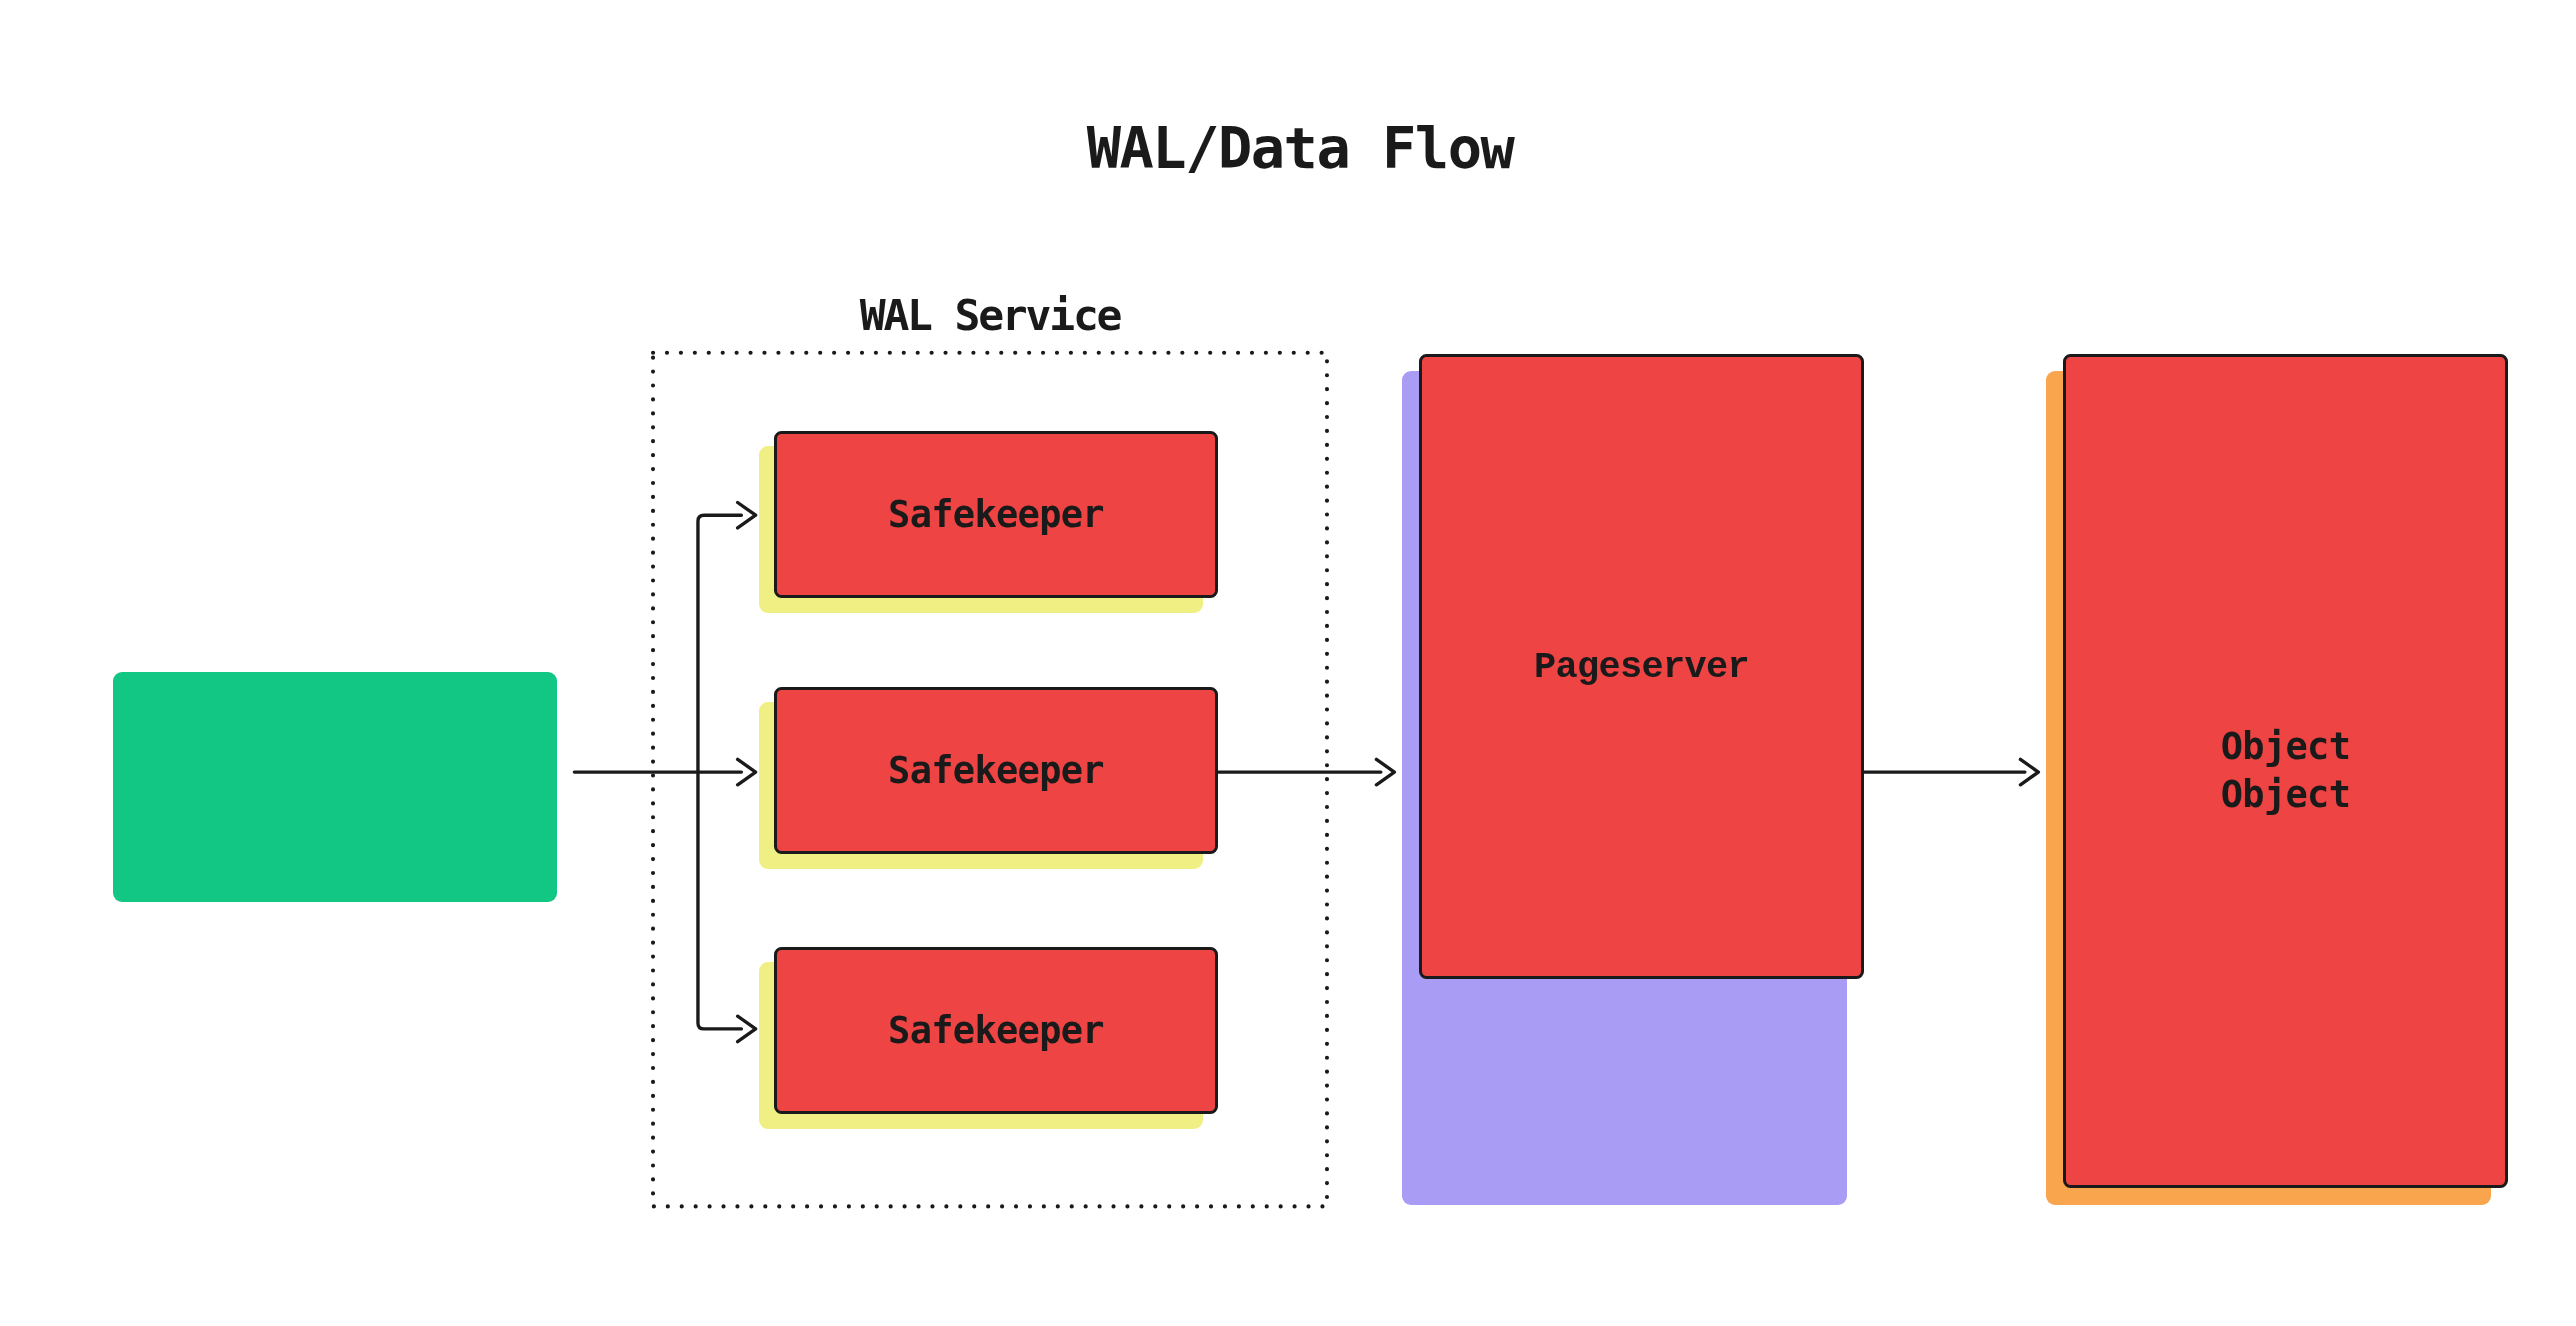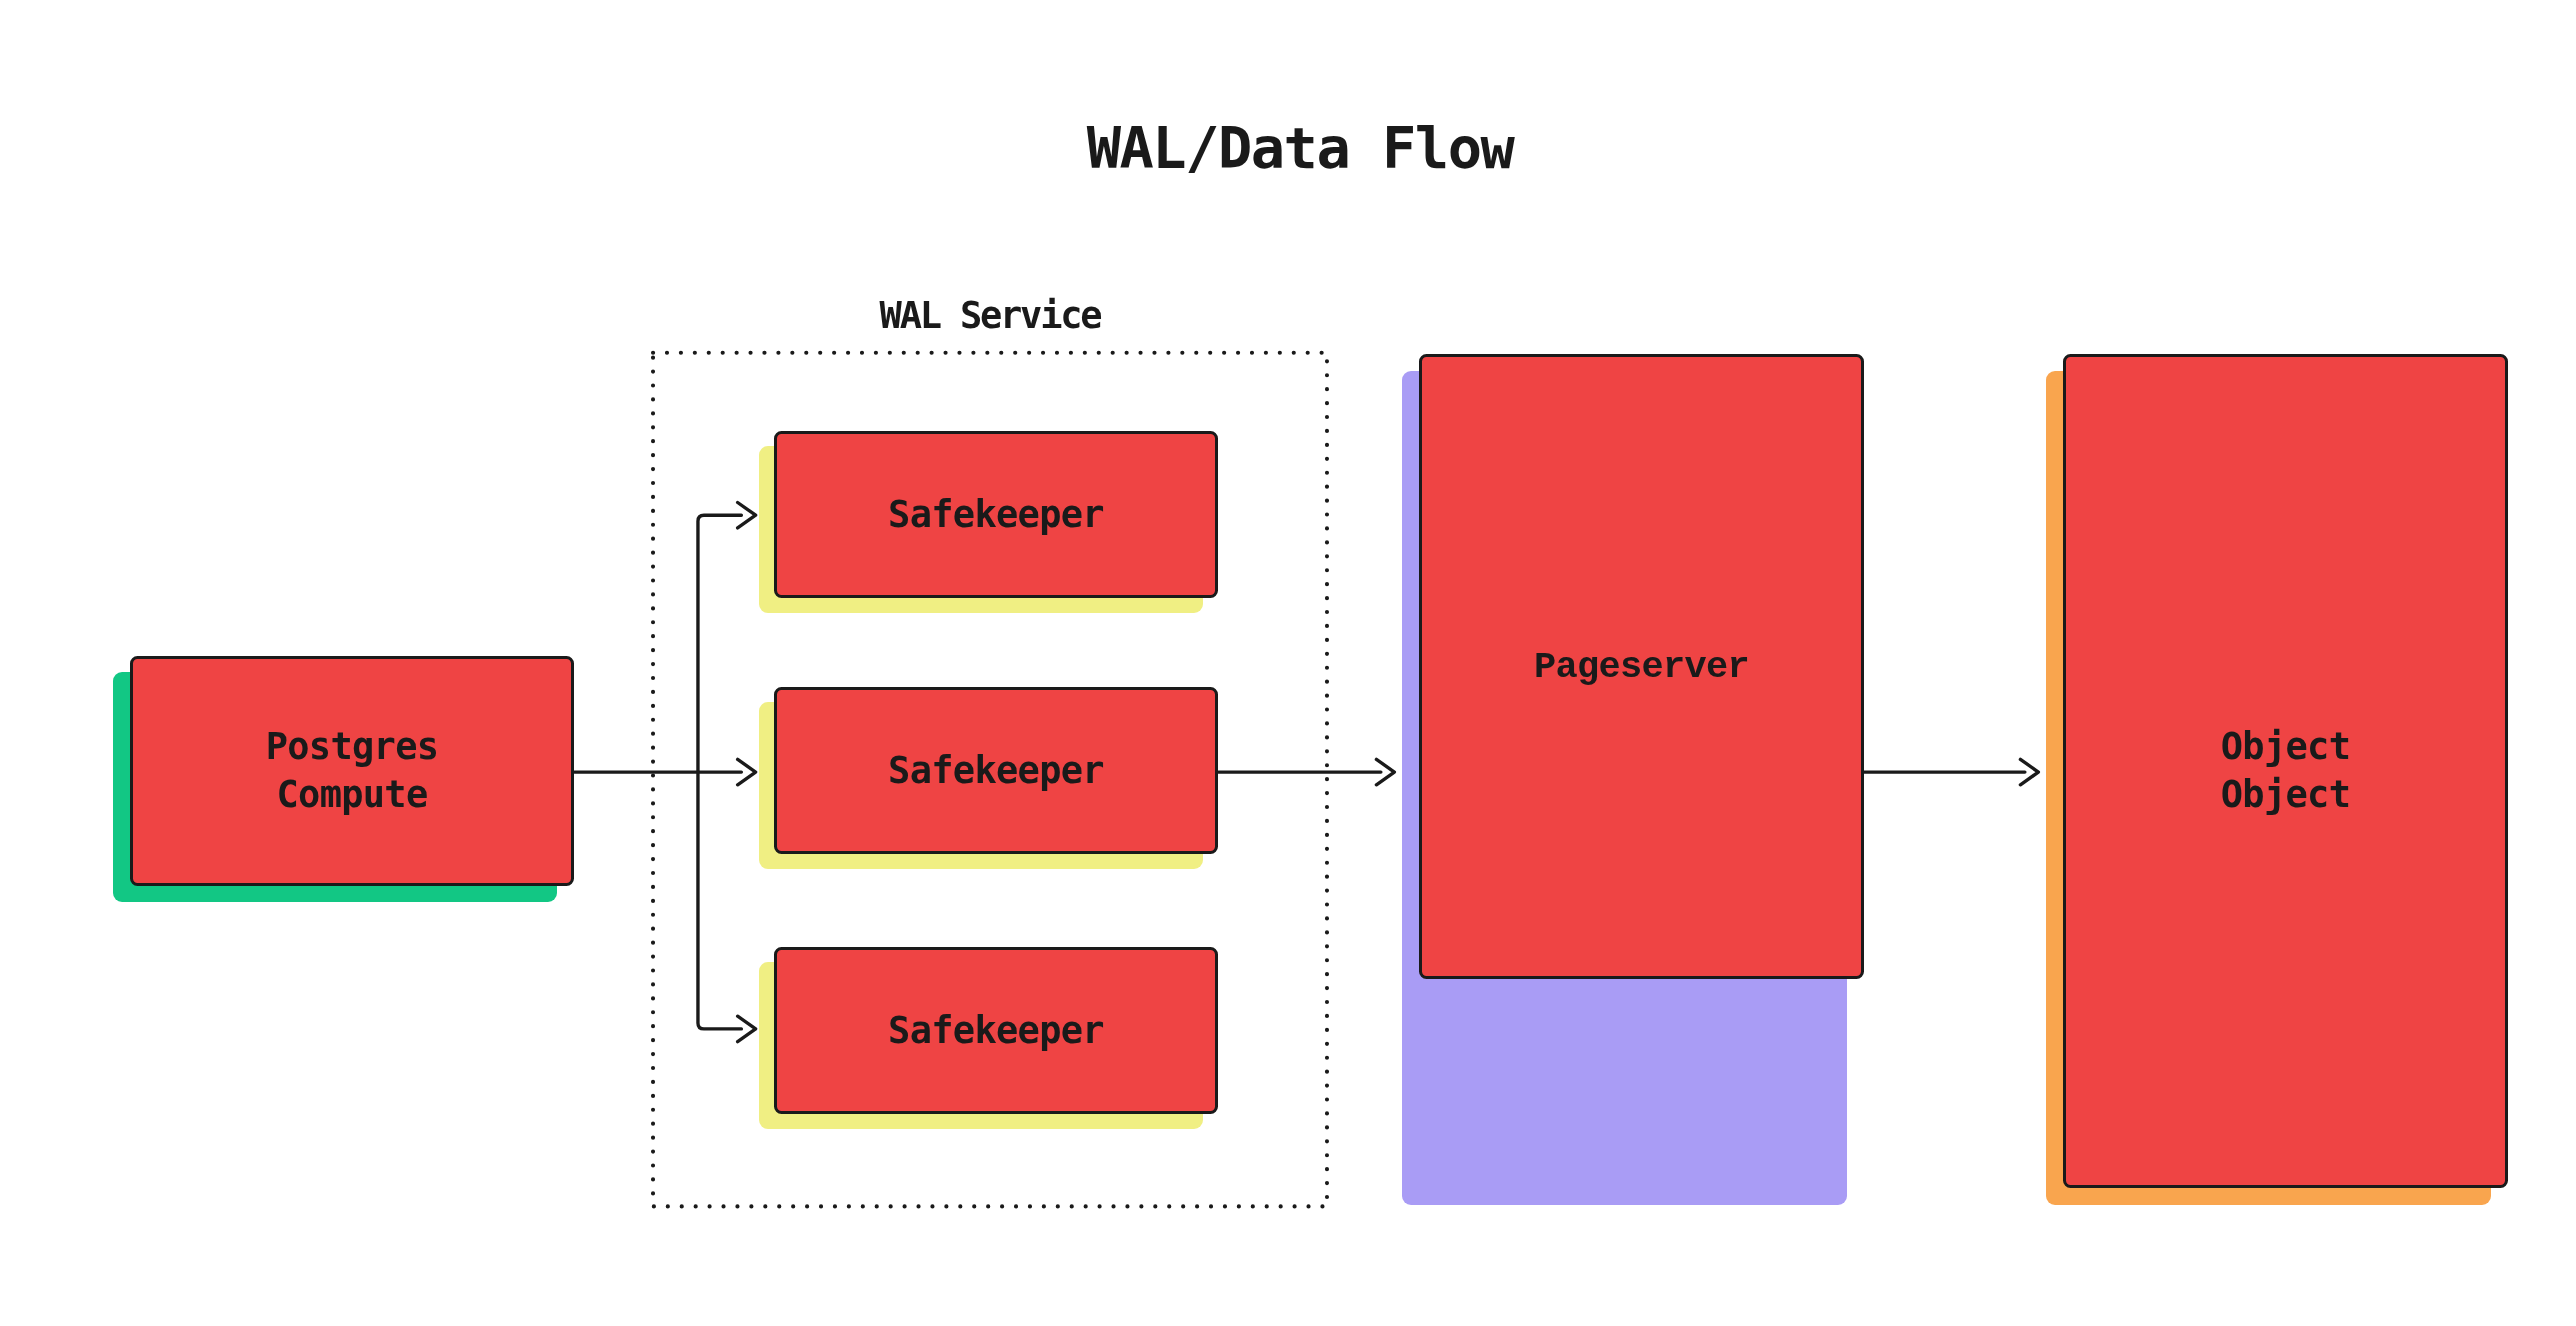--- a/index.html
+++ b/index.html
@@ -34,21 +34,21 @@
   }
   .wal-label {
     position: absolute;
     left: 629px;
     top: 279px;
     width: 674px;
     height: 72px;
     display: flex;
     align-items: center;
     justify-content: center;
-    font-size: 37px;
+    font-size: 43px;
     font-weight: 700;
     letter-spacing: -2.2px;
     color: var(--ink, #1a1a1a);
   }
   .connector-layer {
     position: absolute;
     inset: 0;
     pointer-events: none;
   }
   .node-shadow {
@@ -115,24 +115,20 @@
     <path d="M1595 1031 H1812" fill="none" stroke="var(--ink, #1a1a1a)" stroke-width="4.5" stroke-linecap="round"></path>
     <path d="M1806 1014 L1830 1031 L1806 1048" fill="none" stroke="var(--ink, #1a1a1a)" stroke-width="4.5" stroke-linecap="round" stroke-linejoin="round"></path>
 
     <path d="M2457 1031 H2672" fill="none" stroke="var(--ink, #1a1a1a)" stroke-width="4.5" stroke-linecap="round"></path>
     <path d="M2666 1014 L2690 1031 L2666 1048" fill="none" stroke="var(--ink, #1a1a1a)" stroke-width="4.5" stroke-linecap="round" stroke-linejoin="round"></path>
   </svg>
 
   <div class="wal-label">WAL Service</div>
 
   <div class="node-shadow shadow-green shadow-postgres"></div>
-  <div class="node-box box-postgres">
-    <span>Postgres</span>
-    <span>Compute</span>
-  </div>
 
   <div class="node-shadow shadow-yellow shadow-sk1"></div>
   <div class="node-box box-sk1">
     <span>Safekeeper</span>
   </div>
 
   <div class="node-shadow shadow-yellow shadow-sk2"></div>
   <div class="node-box box-sk2">
     <span>Safekeeper</span>
   </div>

